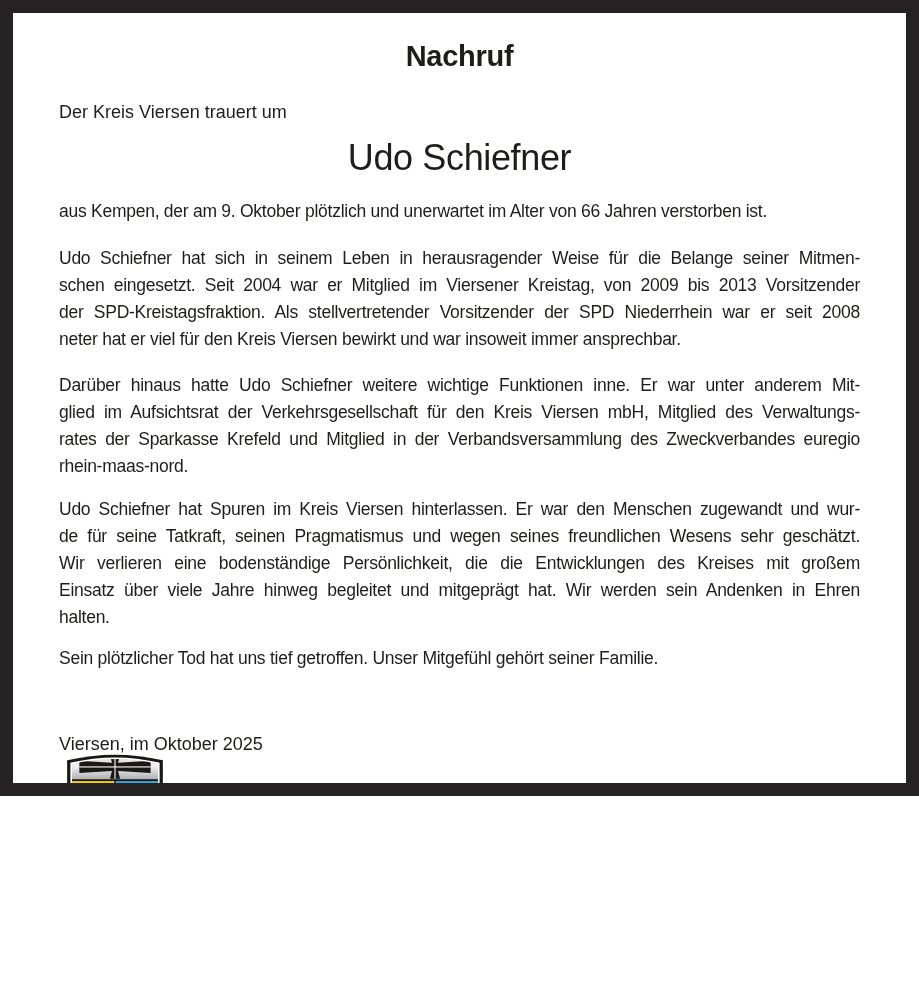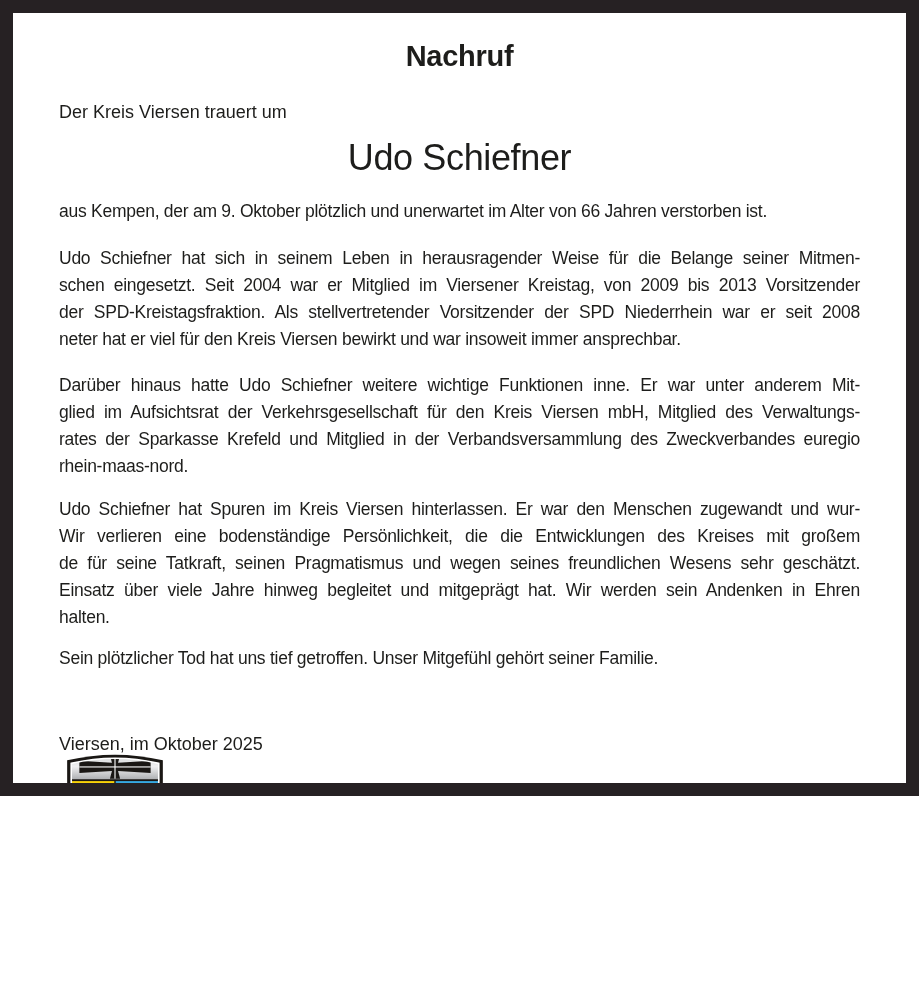--- a/index.html
+++ b/index.html
@@ -60,22 +60,22 @@
 
   <div class="para mt-p3">
     <div class="jl">Darüber hinaus hatte Udo Schiefner weitere wichtige Funktionen inne. Er war unter anderem Mit-</div>
     <div class="jl">glied im Aufsichtsrat der Verkehrsgesellschaft für den Kreis Viersen mbH, Mitglied des Verwaltungs-</div>
     <div class="jl">rates der Sparkasse Krefeld und Mitglied in der Verbandsversammlung des Zweckverbandes euregio</div>
     <div class="ll">rhein-maas-nord.</div>
   </div>
 
   <div class="para mt-p4">
     <div class="jl">Udo Schiefner hat Spuren im Kreis Viersen hinterlassen. Er war den Menschen zugewandt und wur-</div>
+    <div class="jl">de für seine Tatkraft, seinen Pragmatismus und wegen seines freundlichen Wesens sehr geschätzt.</div>
     <div class="jl">Wir verlieren eine bodenständige Persönlichkeit, die die Entwicklungen des Kreises mit großem</div>
-    <div class="jl">de für seine Tatkraft, seinen Pragmatismus und wegen seines freundlichen Wesens sehr geschätzt.</div>
     <div class="jl">Einsatz über viele Jahre hinweg begleitet und mitgeprägt hat. Wir werden sein Andenken in Ehren</div>
     <div class="ll">halten.</div>
   </div>
 
   <div class="para mt-p5">
     <div class="ll">Sein plötzlicher Tod hat uns tief getroffen. Unser Mitgefühl gehört seiner Familie.</div>
   </div>
 
   <div class="closing">
     <div class="dateline">Viersen, im Oktober 2025</div>

